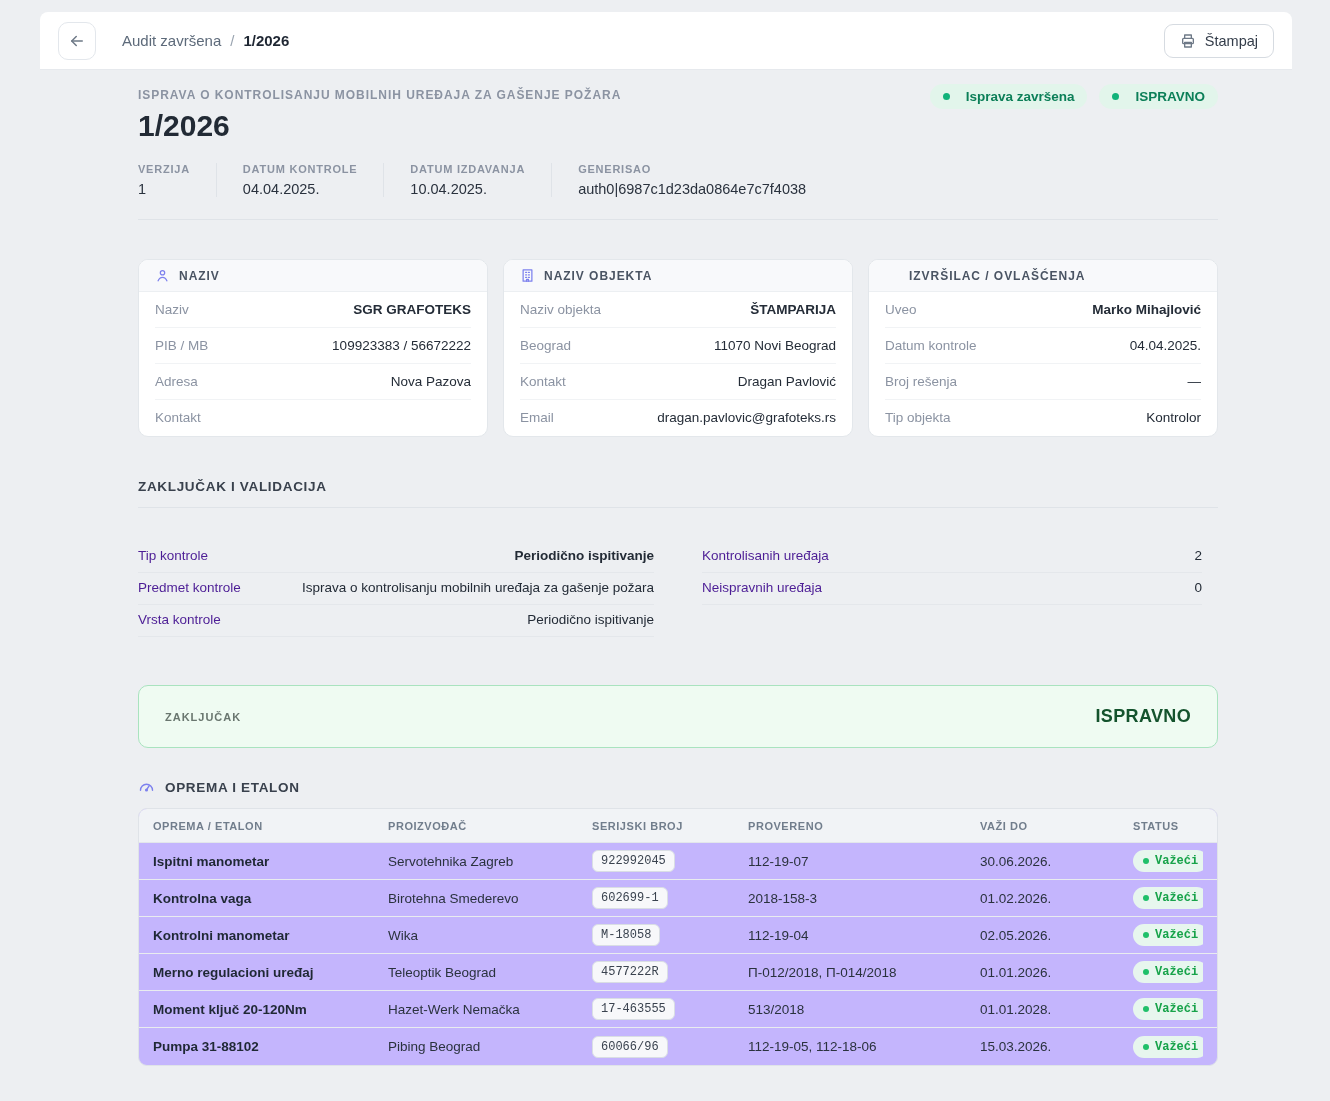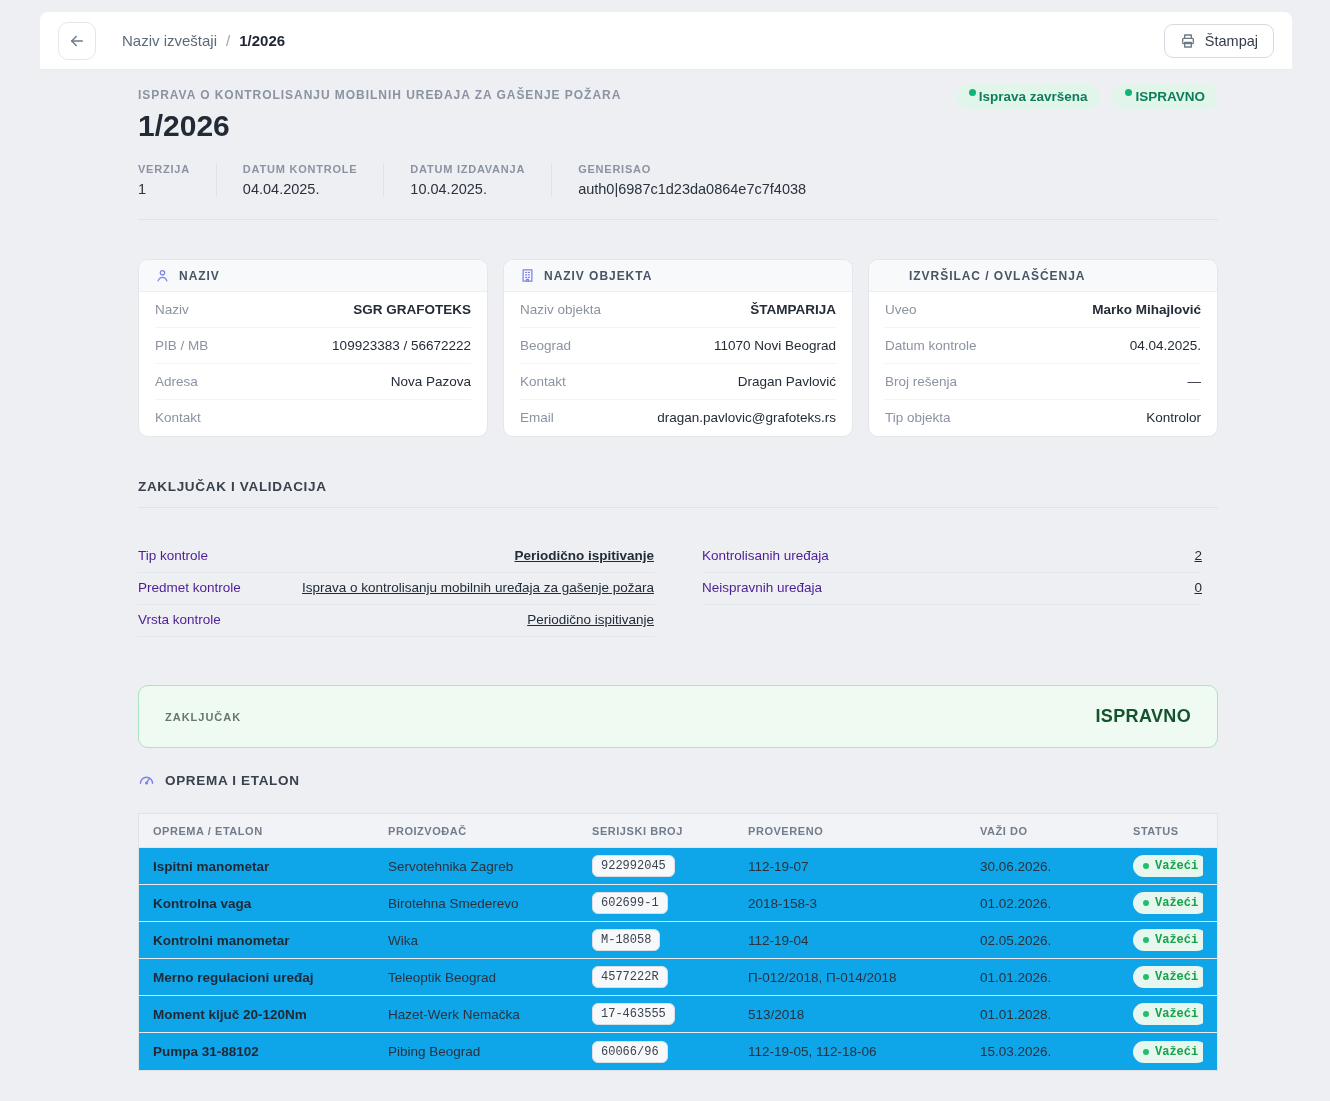--- a/index.html
+++ b/index.html
@@ -34,21 +34,21 @@
     font-family:"Liberation Sans", sans-serif;
   }
   .print-btn svg { width:16px; height:16px; color:#6e7987; }
   
   .main { position:absolute; left:138px; top:62px; width:1080px; }
   .header-block { position:relative; padding-top:26px; }
   .eyebrow { font-size:12px; font-weight:700; letter-spacing:0.08em; color:#8b93a2; }
   .page-title { font-size:30px; font-weight:800; color:#222a35; margin-top:7px; }
   .badges { position:absolute; right:0; top:22px; display:flex; gap:12px; }
   .badge {
-    display:flex; align-items:flex-start; gap:3px; background:#e2f5eb;
+    display:flex; align-items:center; gap:16px; background:#e2f5eb;
     border-radius:999px; padding:5px 13px; font-size:13.5px; font-weight:700; color:#0c7f58;
   }
   .badge .dot { width:7px; height:7px; border-radius:50%; background:#12b27a; }
   .meta-row { display:flex; margin-top:20px; }
   .meta-item { padding:0 26px; border-left:1px solid #dfe3e8; }
   .meta-item:first-child { padding-left:0; border-left:none; }
   .meta-label { font-size:11px; font-weight:700; letter-spacing:0.07em; color:#8b93a2; }
   .meta-value { font-size:14.5px; color:#2a323e; margin-top:6px; }
   .divider { border:none; border-top:1px solid #dfe3e8; margin-top:22px; }
   
@@ -74,35 +74,35 @@
   
   .section { margin-top:42px; }
   .section-title { font-size:13.5px; font-weight:800; letter-spacing:0.05em; color:#39414d; }
   .section-rule { border:none; border-top:1px solid #dfe3e8; margin-top:13px; }
   .validation-grid { display:grid; grid-template-columns:516px 500px; column-gap:48px; margin-top:33px; }
   .v-row {
     display:flex; justify-content:space-between; align-items:baseline; gap:16px;
     padding:7px 0 9px; border-bottom:1px solid #e4e7eb; min-height:32px;
   }
   .v-label { font-size:13.5px; color:#4c1d95; white-space:nowrap; }
-  .v-value { font-size:13.5px; color:#232b36; text-align:right;text-decoration:underline; }
+  .v-value { font-size:13.5px; color:#232b36; text-align:right; }
   .v-value.bold { font-weight:700; }
   
   .conclusion {
     margin-top:48px; height:63px; background:#effbf2; border:1.5px solid #a9e3bf;
     border-radius:10px; display:flex; align-items:center; justify-content:space-between;
     padding:0 26px;
   }
   .conclusion-label { font-size:11px; font-weight:700; letter-spacing:0.09em; color:#69766f; }
   .conclusion-value { font-size:18px; font-weight:800; color:#14532d; letter-spacing:0.02em; }
   
-  .eq-head { display:flex; align-items:center; gap:10px; margin-top:24px; }
+  .eq-head { display:flex; align-items:center; gap:10px; margin-top:31px; }
   .eq-head .gauge { width:17px; height:17px; color:#7d81ee; display:flex; }
   .eq-head .gauge svg { width:17px; height:17px; }
-  .eq-table { margin-top:24px; background:#0ea5e9; border:1px solid #dfe3e8; border-radius:0; overflow:hidden; }
+  .eq-table { margin-top:12px; background:#c4b5fd; border:1px solid #dfe3e8; border-radius:9px; overflow:hidden; }
   .eq-grid {
     display:grid; grid-template-columns:235px 204px 156px 232px 153px 1fr;
     align-items:center; padding:0 14px;
   }
   .eq-thead { background:#f1f3f6; border-bottom:1px solid #e3e7eb; height:34px; }
   .eq-th { font-size:11px; font-weight:700; letter-spacing:0.05em; color:#717d8c; }
   .eq-row { height:37px; border-bottom:1px solid #e9ecef; }
   .eq-row:last-child { border-bottom:none; }
   .eq-cell { font-size:13.5px; color:#2a323e; overflow:hidden; white-space:nowrap; }
   .eq-name { font-weight:600; color:#1f2835; }
@@ -123,21 +123,21 @@
 <div class="topbar">
   <button class="back-btn">
     <span style="display:flex">
       <svg viewBox="0 0 24 24" fill="none" stroke="currentColor" stroke-width="2" stroke-linecap="round" stroke-linejoin="round">
           <path d="M19 12H5"></path>
           <path d="M11 6l-6 6 6 6"></path>
         </svg>
     </span>
   </button>
   <div class="breadcrumb">
-    <span class="bc-parent">Naziv izveštaji</span>
+    <span class="bc-parent">Audit završena</span>
     <span class="bc-sep">/</span>
     <span class="bc-current">1/2026</span>
   </div>
   <button class="print-btn">
     <span style="display:flex">
       <svg viewBox="0 0 24 24" fill="none" stroke="currentColor" stroke-width="2" stroke-linecap="round" stroke-linejoin="round">
           <path d="M7 8V3h10v5"></path>
           <rect x="4" y="8" width="16" height="8" rx="1.5"></rect>
           <path d="M7 14h10v7H7z"></path>
         </svg>

